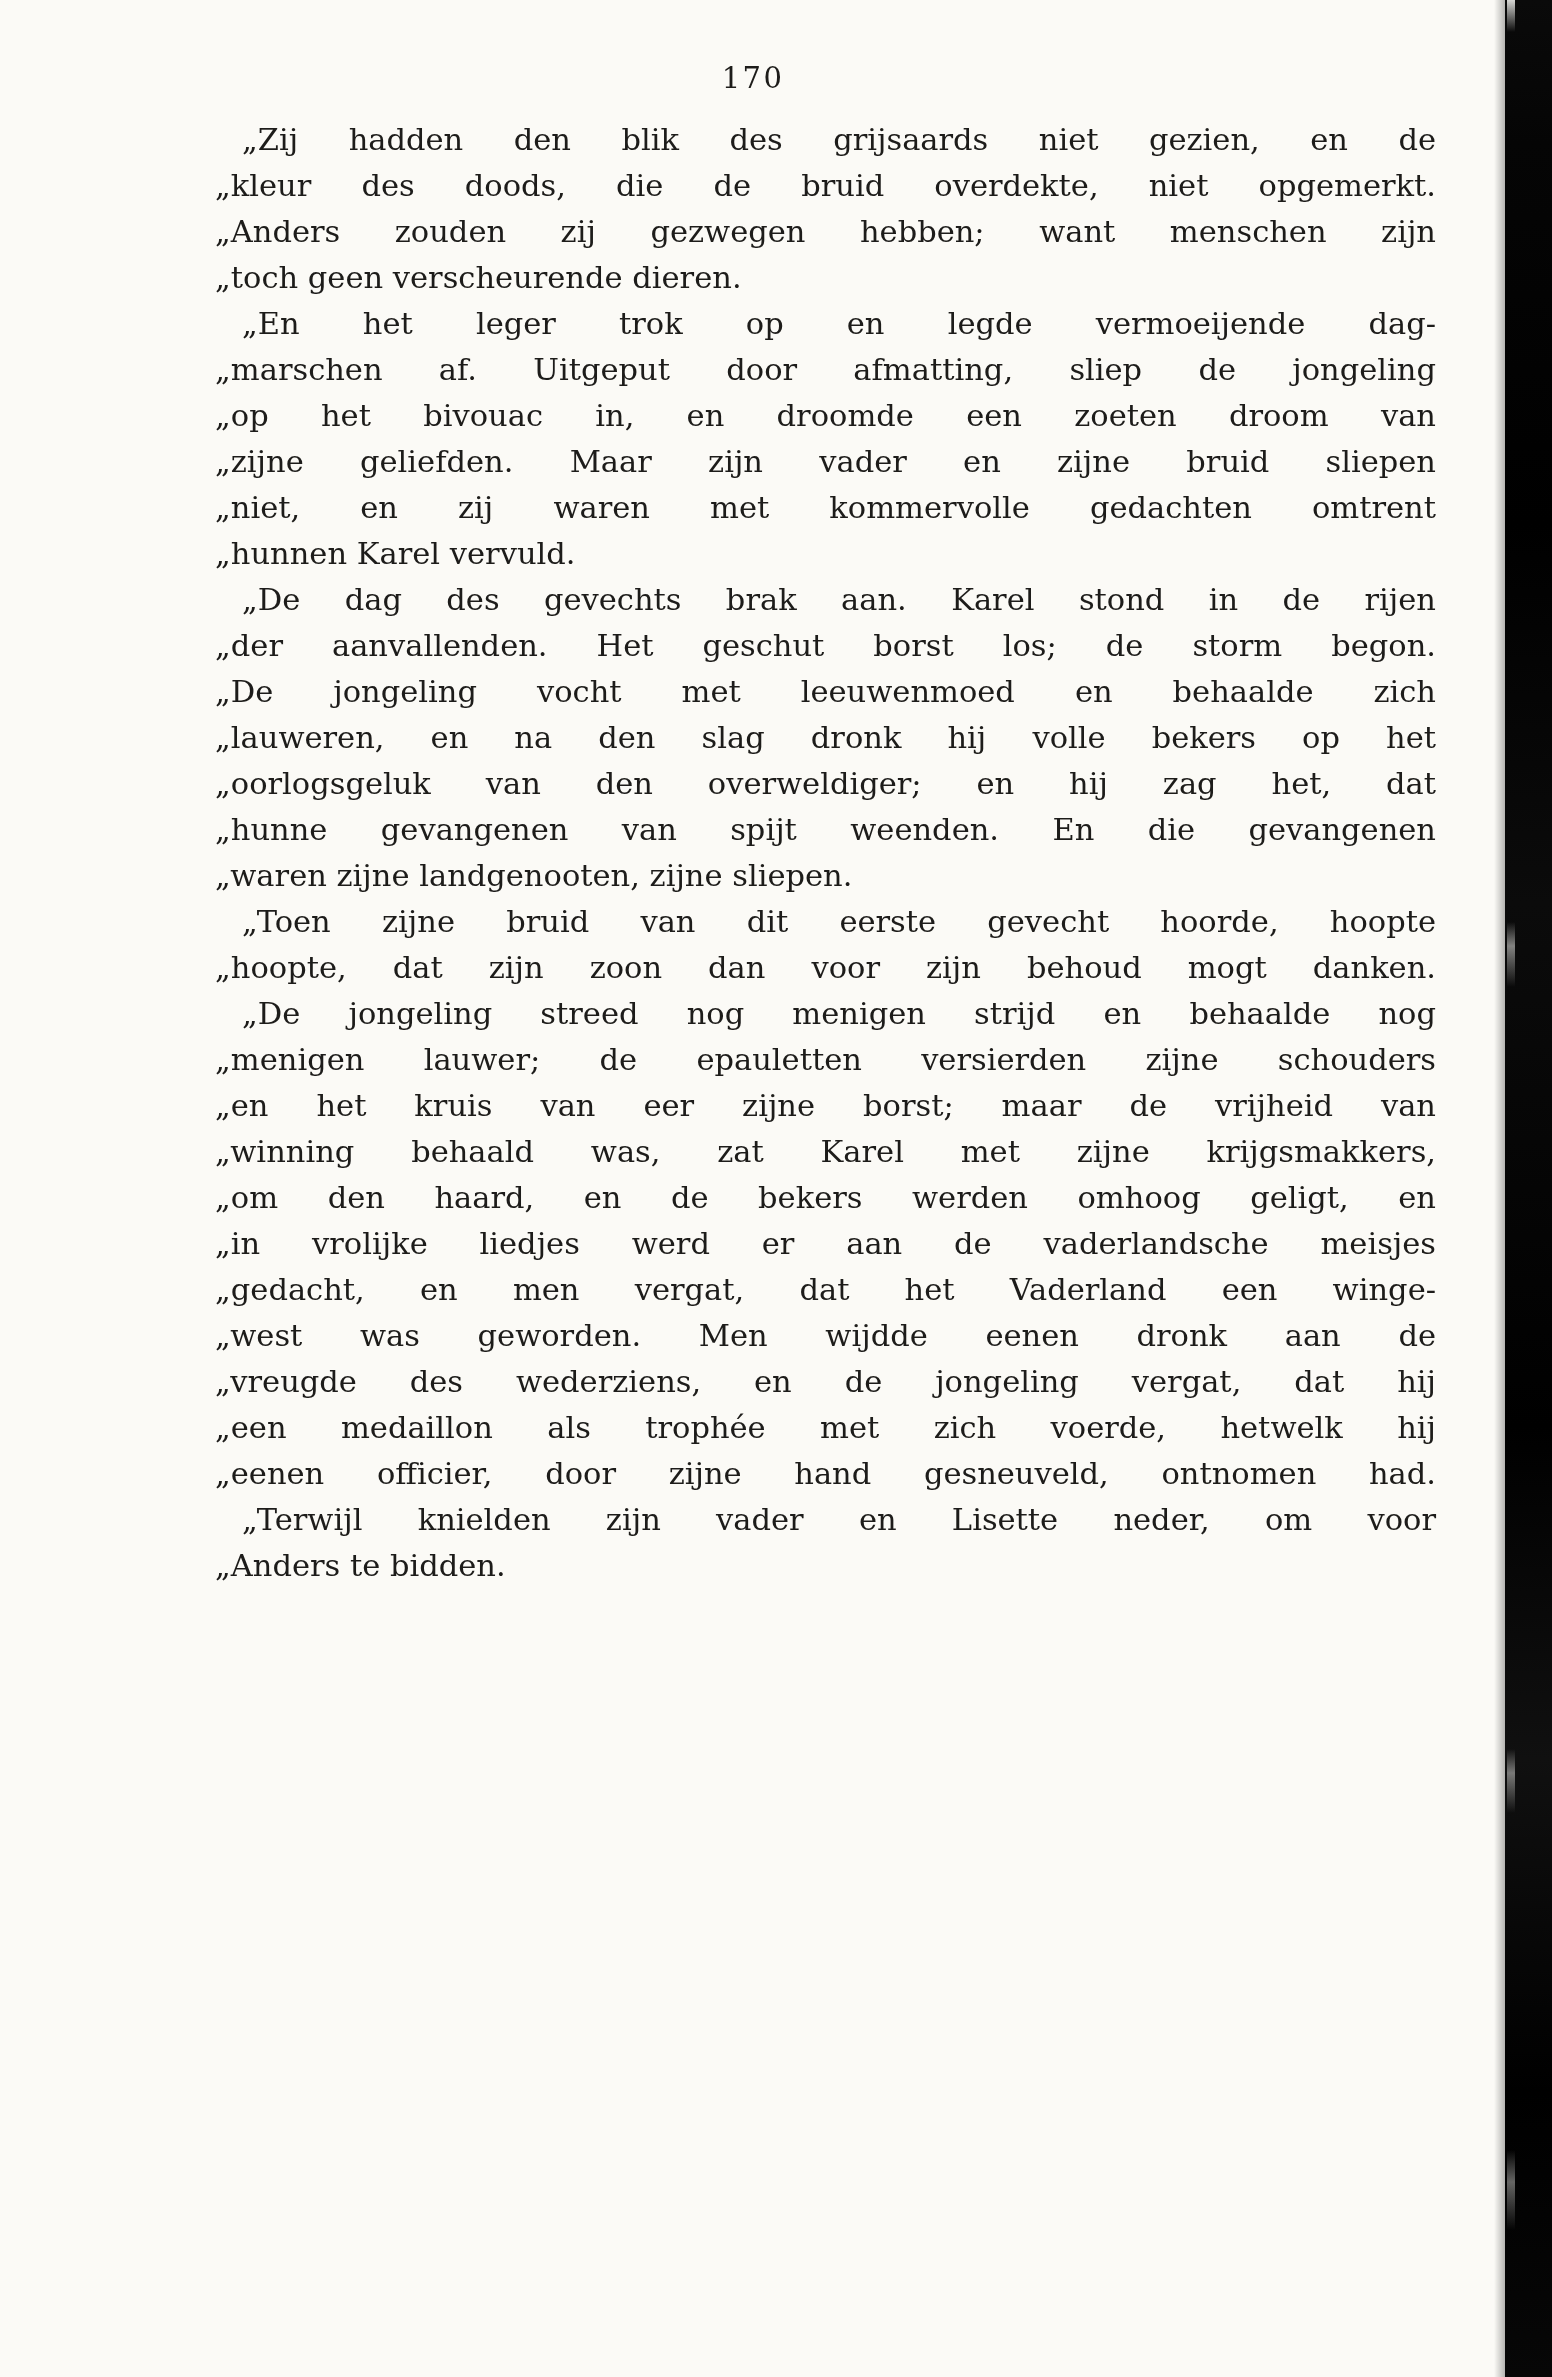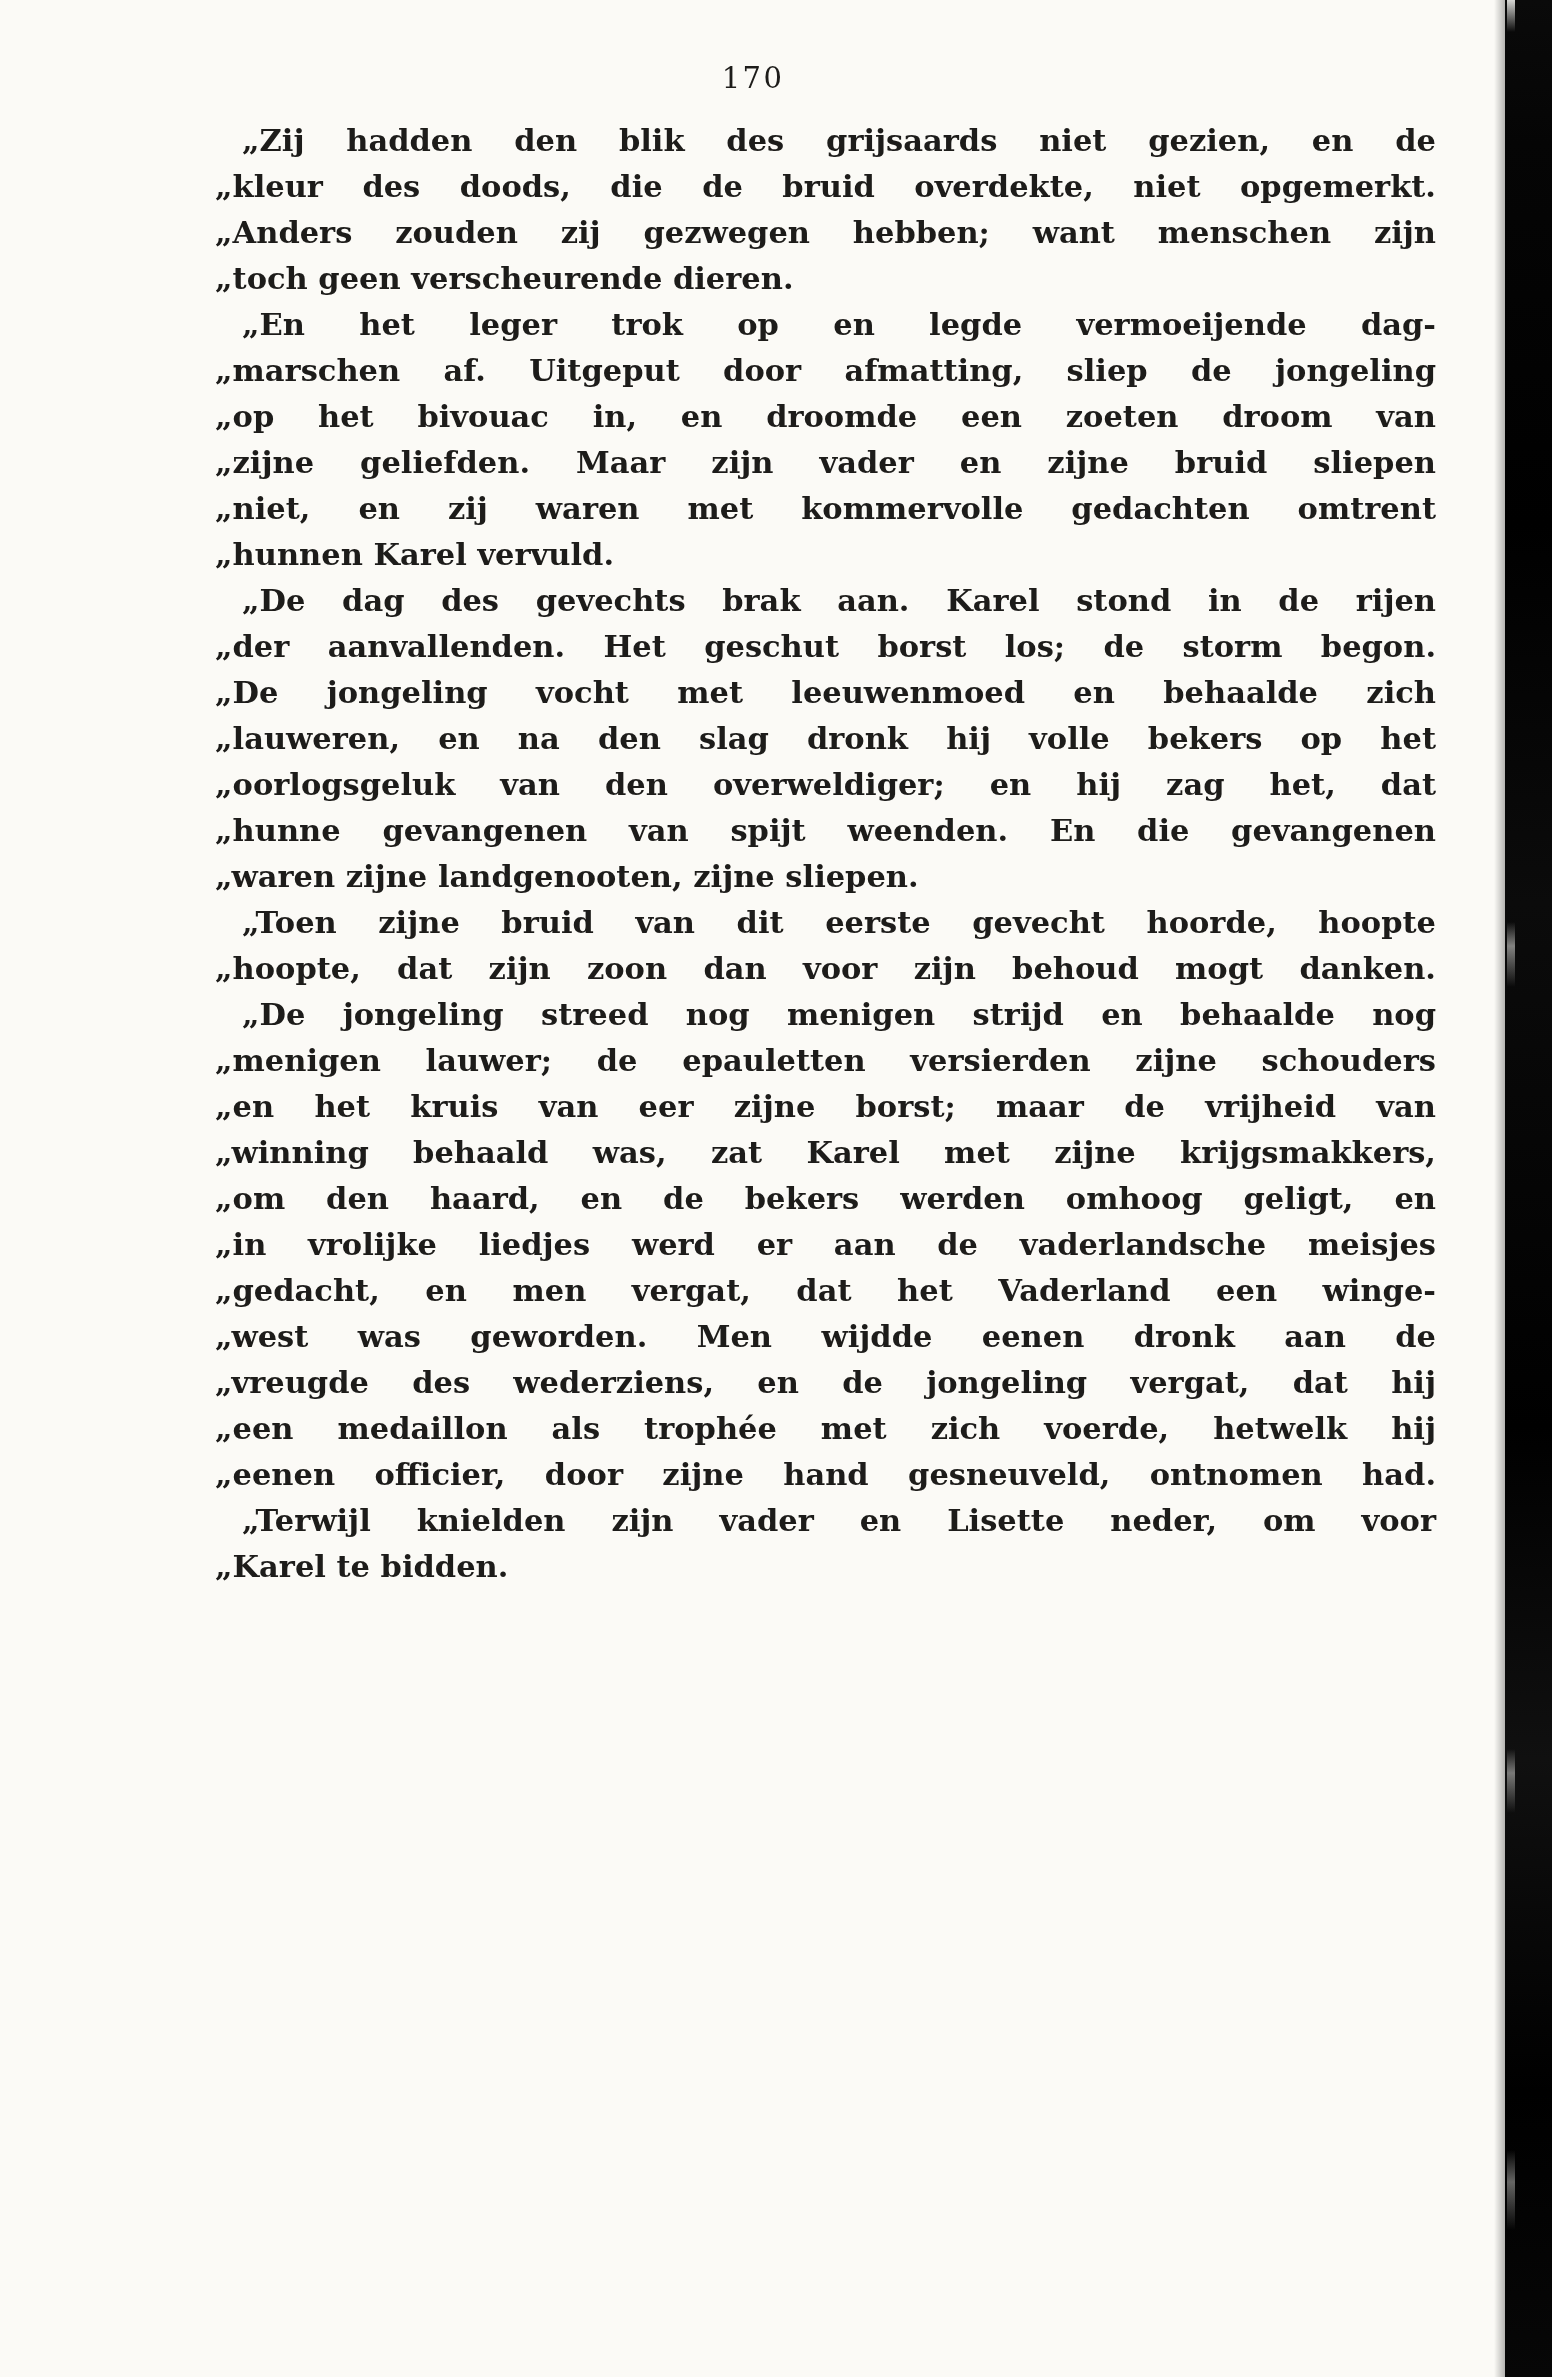--- a/index.html
+++ b/index.html
@@ -32,21 +32,20 @@
     top: 117px;
     width: 1221px;
   }
   .para { margin: 0; padding: 0; }
   .line {
     display: block;
     font-size: 30.5px;
     line-height: 46px;
     text-align: justify;
     text-align-last: justify;
-    font-weight: bold;
   }
   .line.first { text-indent: 27px; }
   .line.short {
     text-align: left;
     text-align-last: left;
   }
   
   .edge-band {
     position: absolute;
     top: 0;
@@ -138,21 +137,21 @@
       <span class="line">„in vrolijke liedjes werd er aan de vaderlandsche meisjes</span>
       <span class="line">„gedacht, en men vergat, dat het Vaderland een winge-</span>
       <span class="line">„west was geworden. Men wijdde eenen dronk aan de</span>
       <span class="line">„vreugde des wederziens, en de jongeling vergat, dat hij</span>
       <span class="line">„een medaillon als trophée met zich voerde, hetwelk hij</span>
       <span class="line">„eenen officier, door zijne hand gesneuveld, ontnomen had.</span>
     </p>
 
     <p class="para">
       <span class="line first">„Terwijl knielden zijn vader en Lisette neder, om voor</span>
-      <span class="line short">„Karel te bidden.</span>
+      <span class="line short">„Anders te bidden.</span>
     </p>
 
   </div>
 
   <div class="edge-band"></div>
 
 </div>
 
 
 </body></html>

